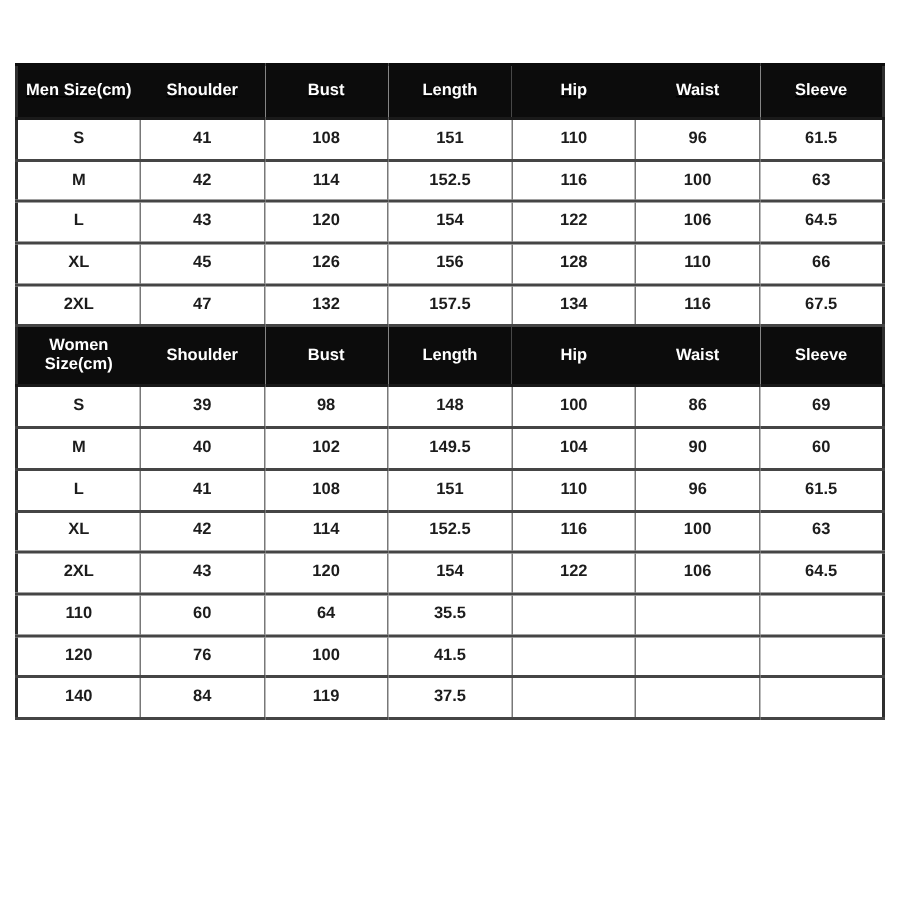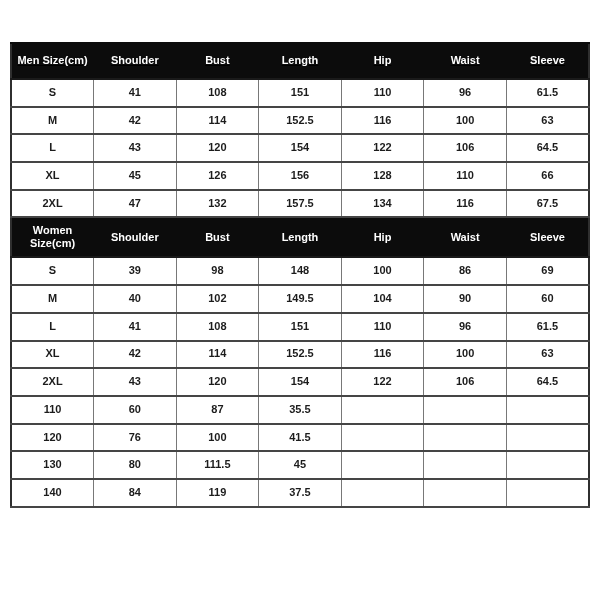--- a/index.html
+++ b/index.html
@@ -160,40 +160,31 @@
           <td>43</td>
           <td>120</td>
           <td>154</td>
           <td>122</td>
           <td>106</td>
           <td>64.5</td>
         </tr>
         <tr class="data-row">
           <td>110</td>
           <td>60</td>
-          <td>87</td>
+          <td>64</td>
           <td>35.5</td>
           <td></td>
           <td></td>
           <td></td>
         </tr>
         <tr class="data-row">
           <td>120</td>
           <td>76</td>
           <td>100</td>
           <td>41.5</td>
-          <td></td>
-          <td></td>
-          <td></td>
-        </tr>
-        <tr class="data-row">
-          <td>130</td>
-          <td>80</td>
-          <td>111.5</td>
-          <td>45</td>
           <td></td>
           <td></td>
           <td></td>
         </tr>
         <tr class="data-row">
           <td>140</td>
           <td>84</td>
           <td>119</td>
           <td>37.5</td>
           <td></td>

